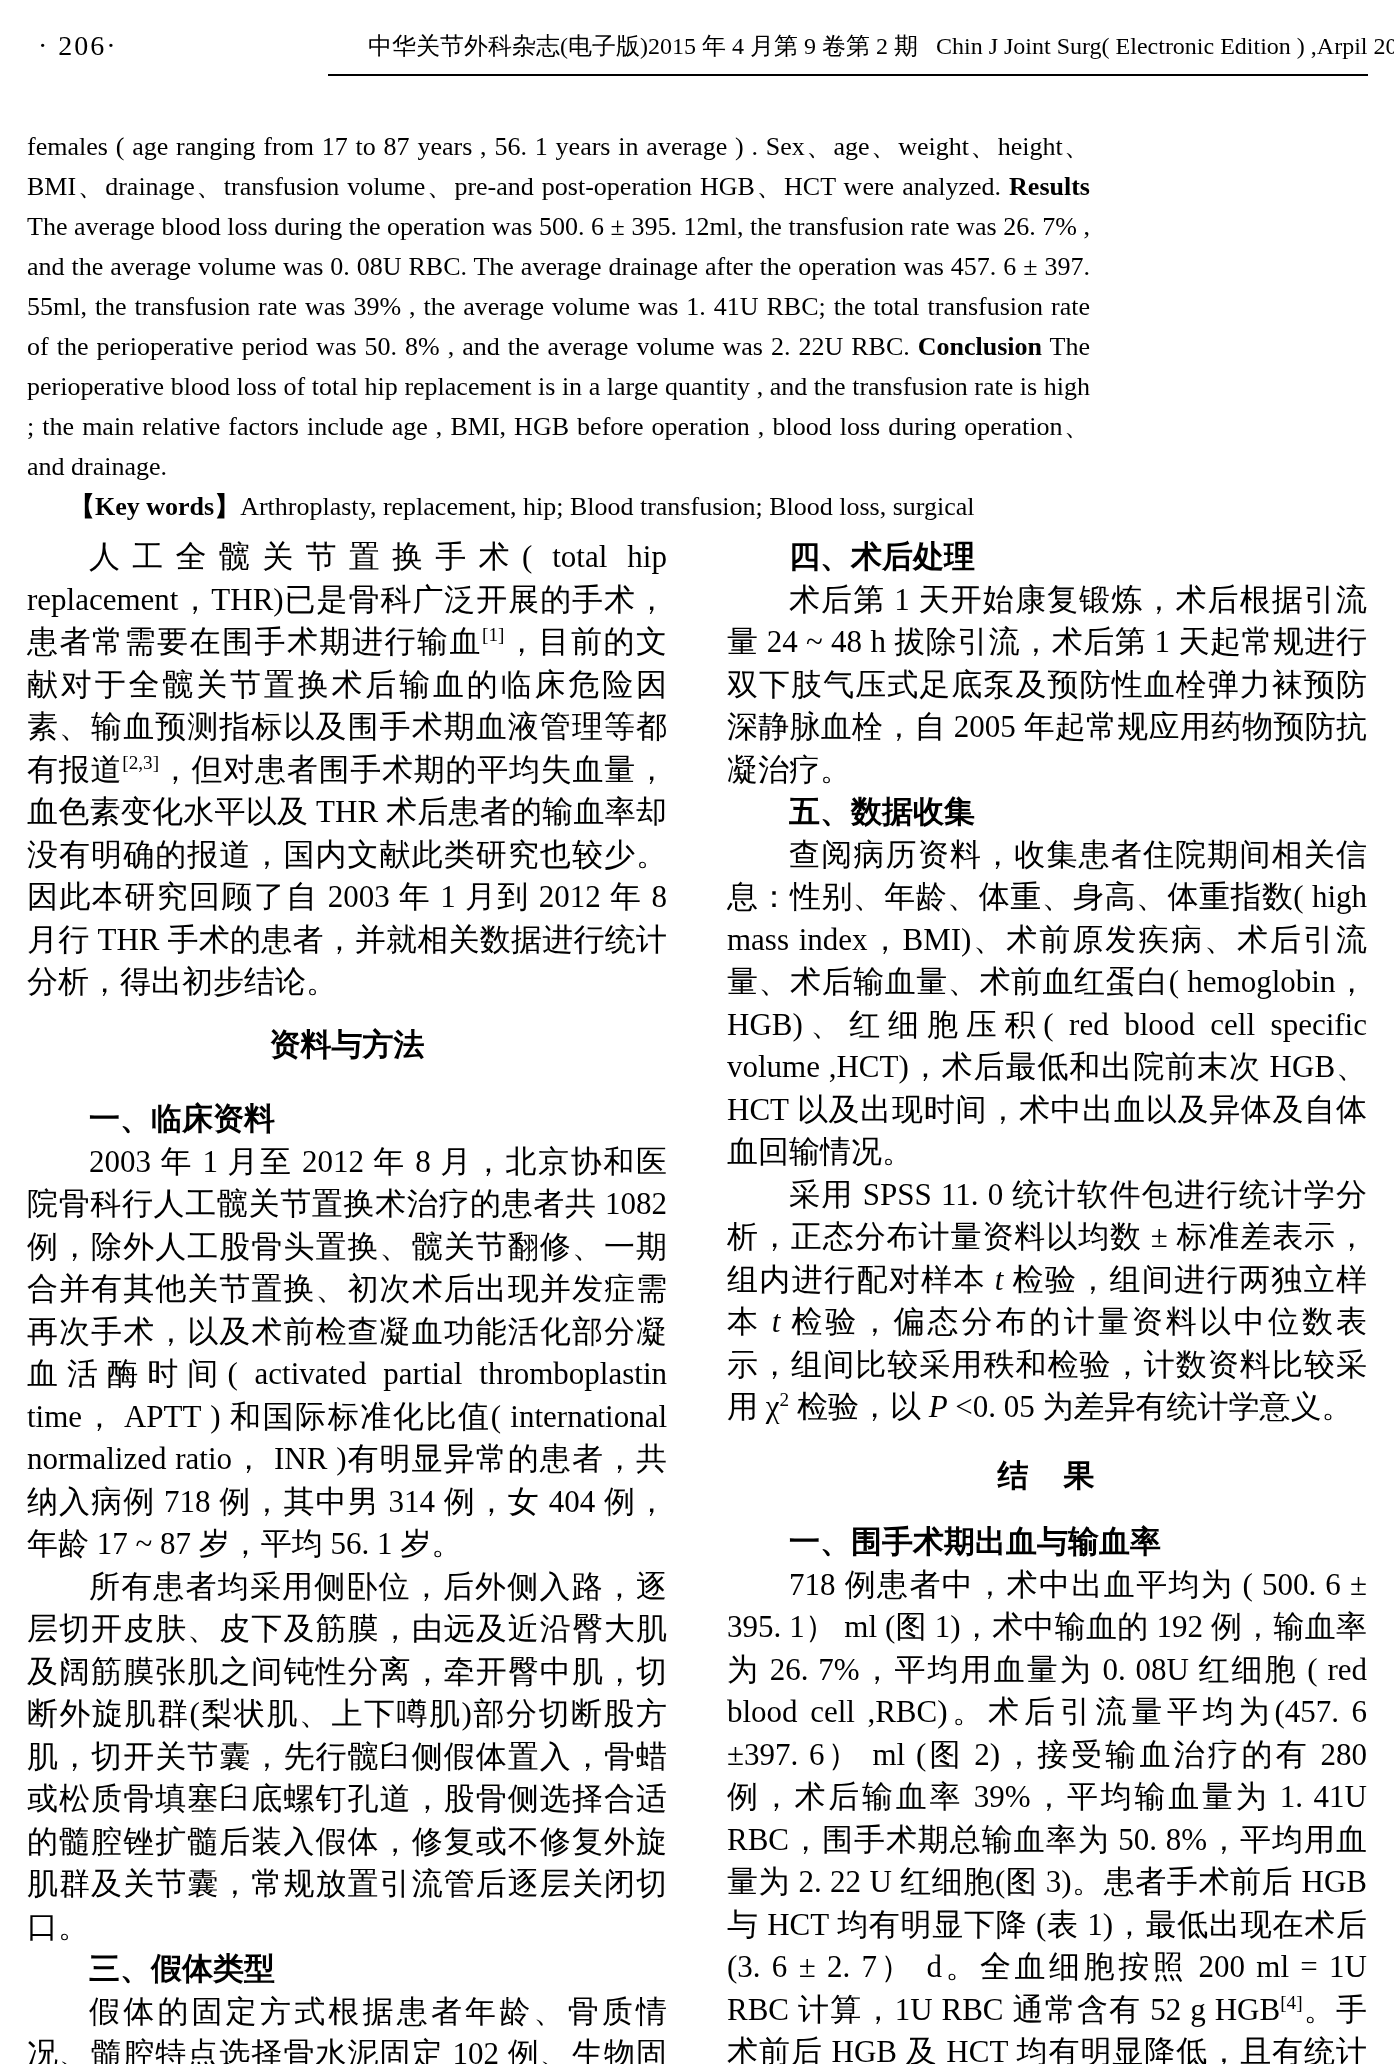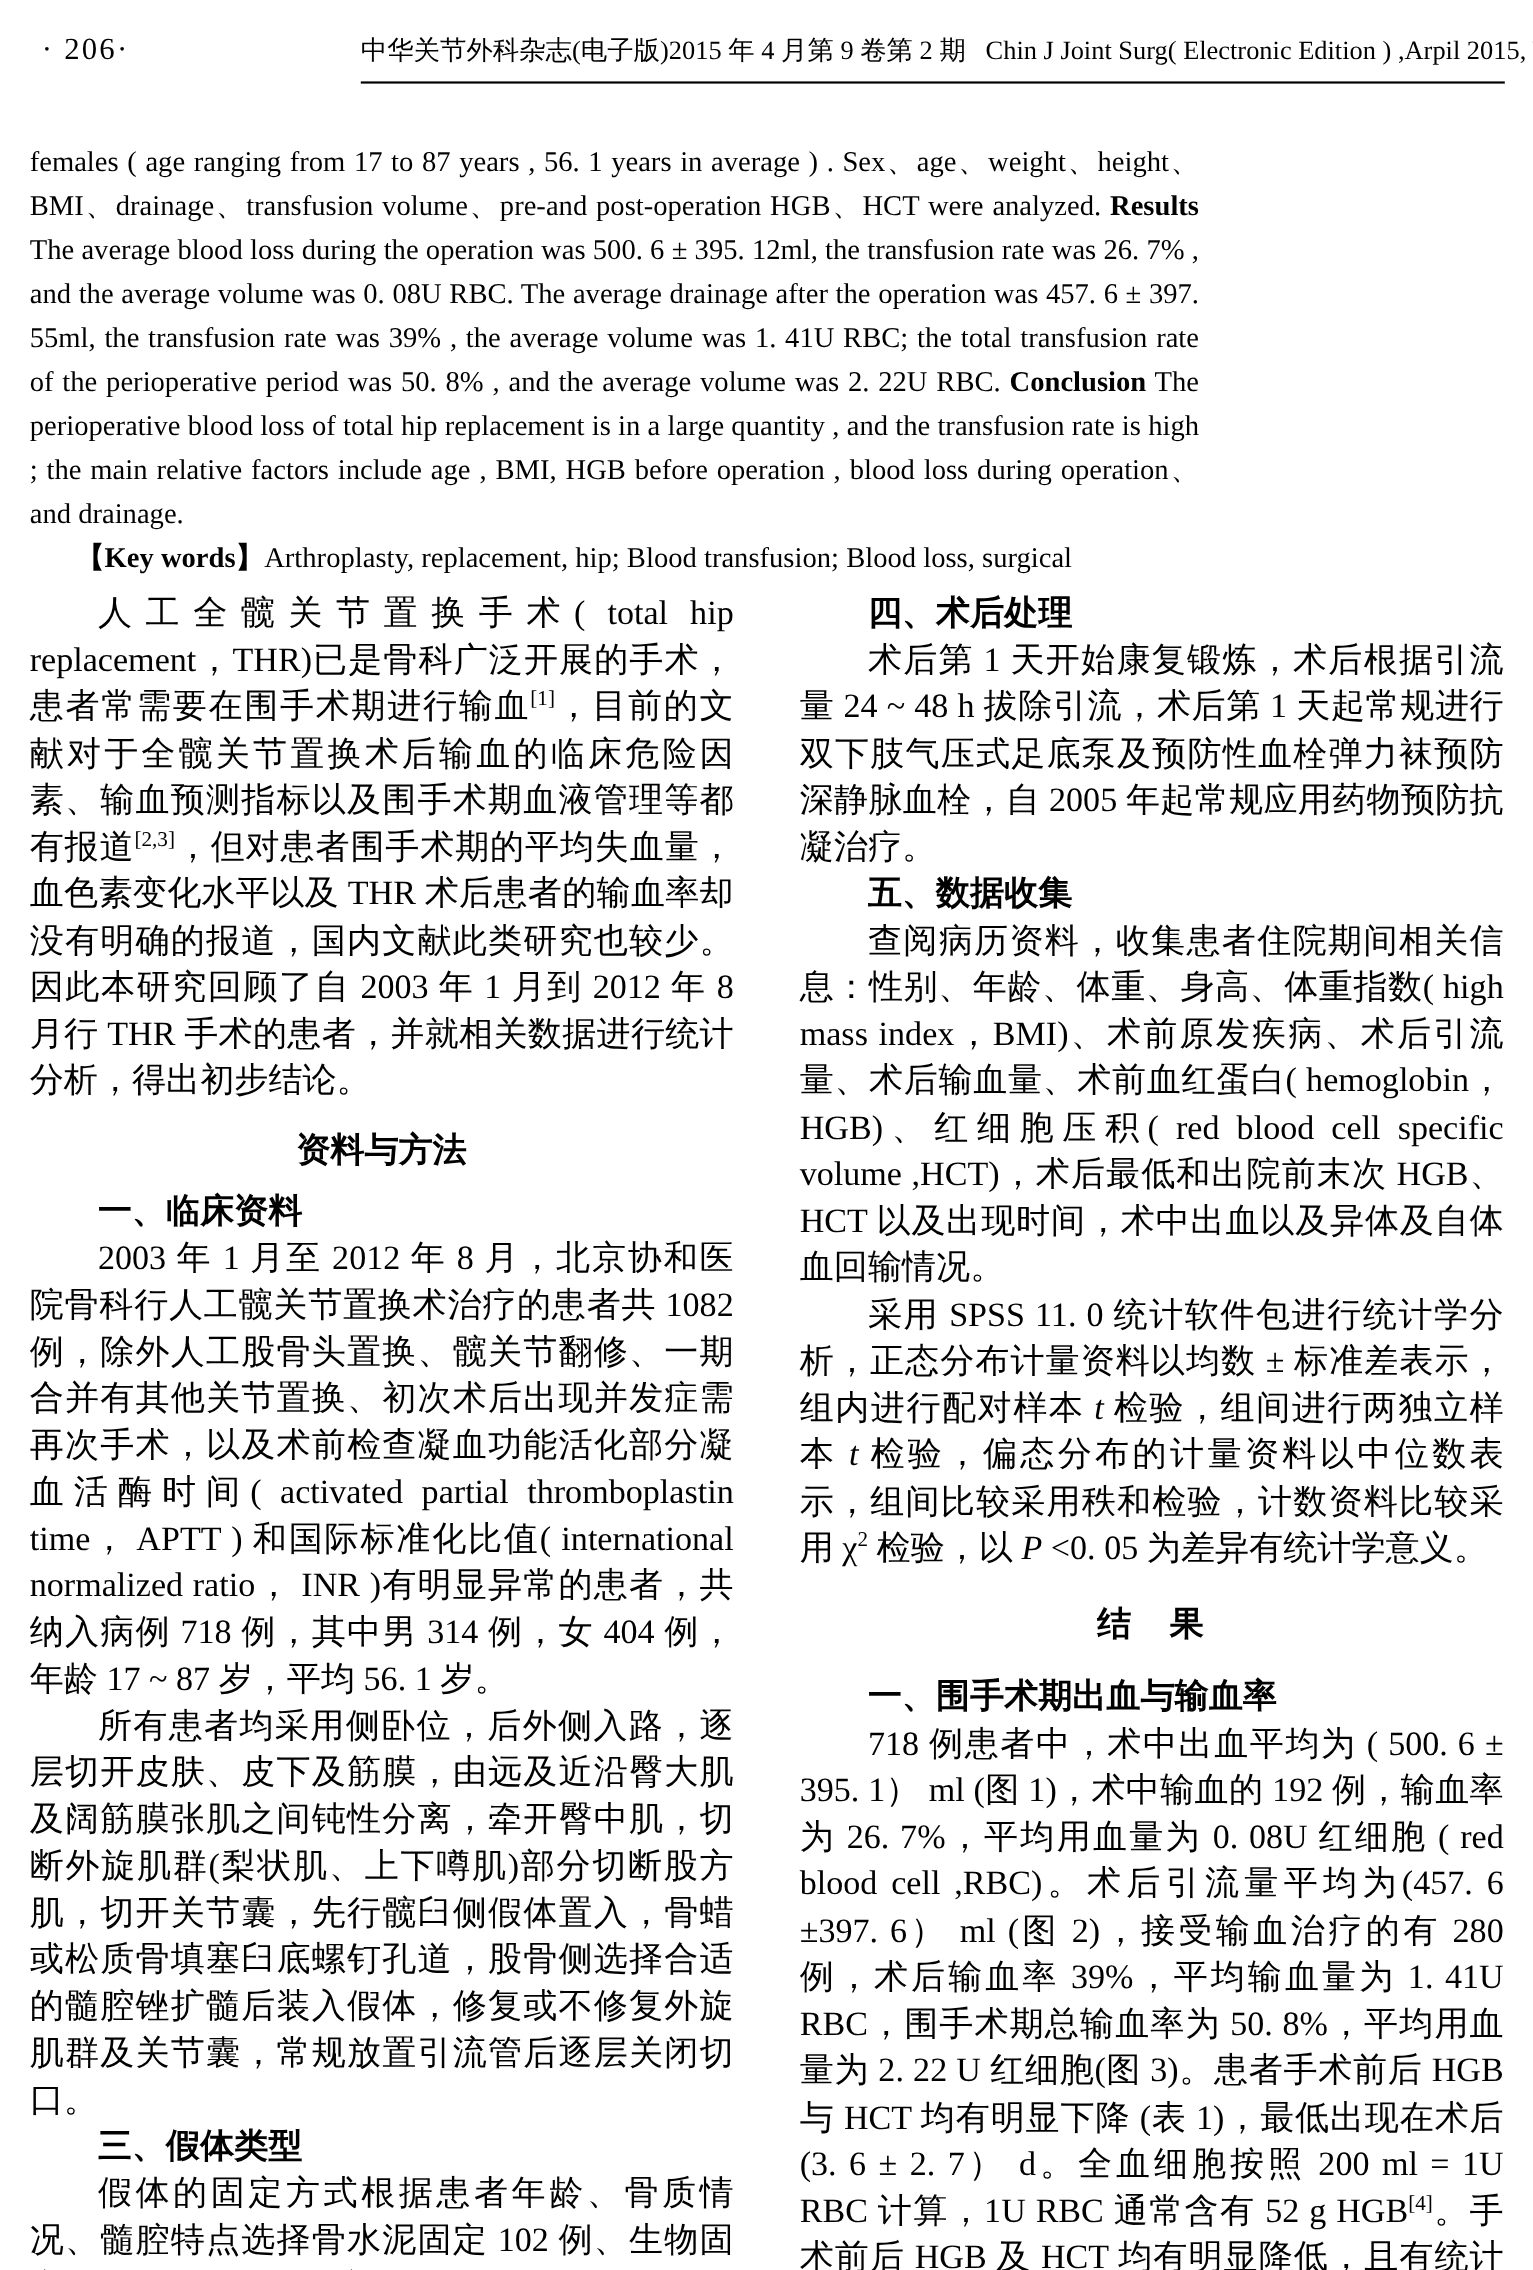--- a/index.html
+++ b/index.html
@@ -16,21 +16,21 @@
   
   .page-number {
     position: absolute; left: 38px; top: 30px;
     font-size: 28px; letter-spacing: 2px;
   }
   .journal-line {
     position: absolute; left: 328px; top: 30px; width: 1040px;
     text-align: center; font-size: 24px; white-space: nowrap;
     border-bottom: 2px solid #000; padding-bottom: 12px;
   }
-  .journal-line .cn { margin-right: 18px; }
+  .journal-line .cn { margin-right: 18px; margin-left: 40px; }
 
   
   .abstract-block {
     position: absolute; left: 27px; top: 90px; width: 1063px;
     font-size: 26px; line-height: 40px;
     text-align: justify; text-justify: inter-ideograph; margin-top: 37px;
   }
   .abstract-block p { margin: 0; }
   .keywords-line { margin-top: 0; text-indent: 42px; }
   .bold { font-weight: bold; }
@@ -44,21 +44,21 @@
   .col {
     width: 640px;
     font-size: 31px; line-height: 42.5px;
     text-align: justify; text-justify: inter-ideograph;
   }
   .col p { margin: 0; text-indent: 2em; }
   .section-heading {
     text-align: center; font-weight: bold;
     font-family: "Liberation Sans", "DejaVu Sans", sans-serif;
     font-size: 31px;
-    margin: 20px 0 14px 0;
+    margin: 20px 0 32px 0;
   }
   .section-heading.results { margin: 26px 0 24px 0; letter-spacing: 2px; text-align: center; }
   .sub-heading { text-indent: 2em; font-weight: bold; }
   i { font-style: italic; }
 </style>
 </head>
 <body>
 
 <div class="page">
 

